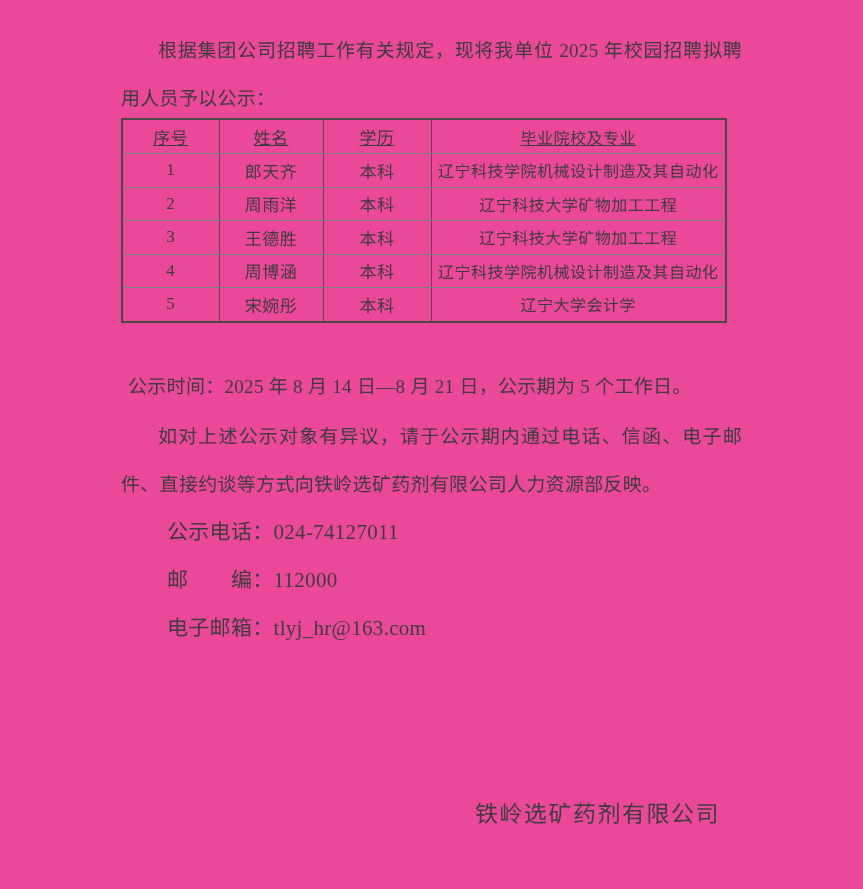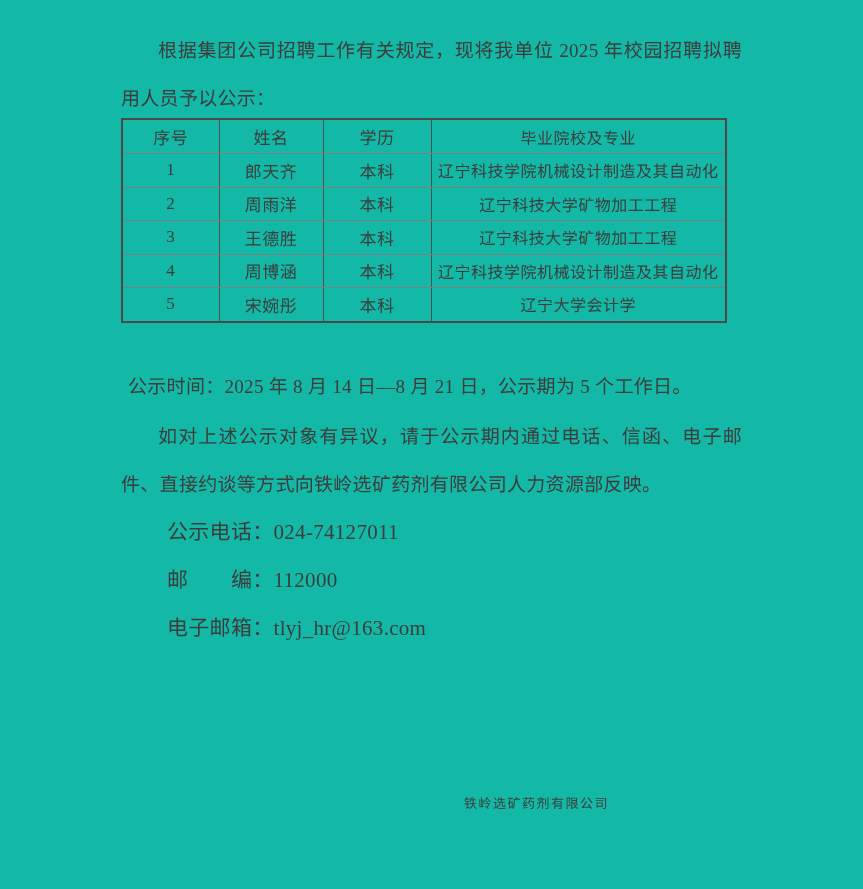--- a/index.html
+++ b/index.html
@@ -1,20 +1,20 @@
 <!DOCTYPE html>
 <html lang="zh-CN"><head>
 <meta charset="utf-8">
 <style>
   html, body { margin: 0; padding: 0; background: #ffffff; }
   .doc {
     position: relative;
     width: 863px;
     height: 889px;
-    background: #14b8a6;
+    background: #ec4899;
     color: #3d3d3d;
     font-family: "Liberation Serif", "DejaVu Serif", serif;
     overflow: hidden;
   }
   .para {
     position: absolute;
     left: 121px;
     width: 621px;
     margin: 0;
     font-size: 19px;
@@ -43,43 +43,43 @@
     border-top: 1px solid #7d7d7d;
     border-bottom: 1px solid #7d7d7d;
     text-align: center;
     vertical-align: middle;
     font-weight: normal;
     padding: 0;
     letter-spacing: 0.5px;
     overflow: hidden;
     white-space: nowrap;
   }
-  table.candidates th { height: 33px; }
+  table.candidates th { height: 33px; text-decoration: underline; }
   table.candidates td { height: 32.5px; }
   table.candidates td:last-child, table.candidates th:last-child { font-size: 16px; }
   col.c1 { width: 97px; }
   col.c2 { width: 104px; }
   col.c3 { width: 108px; }
   col.c4 { width: 295px; }
 
   .contacts {
     position: absolute;
     left: 121px;
     top: 508px;
     width: 621px;
     font-size: 21px;
     line-height: 48px;
     letter-spacing: 0.3px;
   }
   .contact-line { padding-left: 46px; margin: 0; }
 
   .sig {
     position: absolute;
-    margin: 0;
-    font-size: 13px;
+    margin: 11px;
+    font-size: 23px;
     line-height: 36px;
     white-space: nowrap;
   }
   #sig-company { left: 464px; top: 786px; letter-spacing: 1.5px; }
   #sig-date { left: 496px; top: 836px; letter-spacing: 0.5px; }
 </style>
 </head>
 <body>
 
 <div class="doc">

